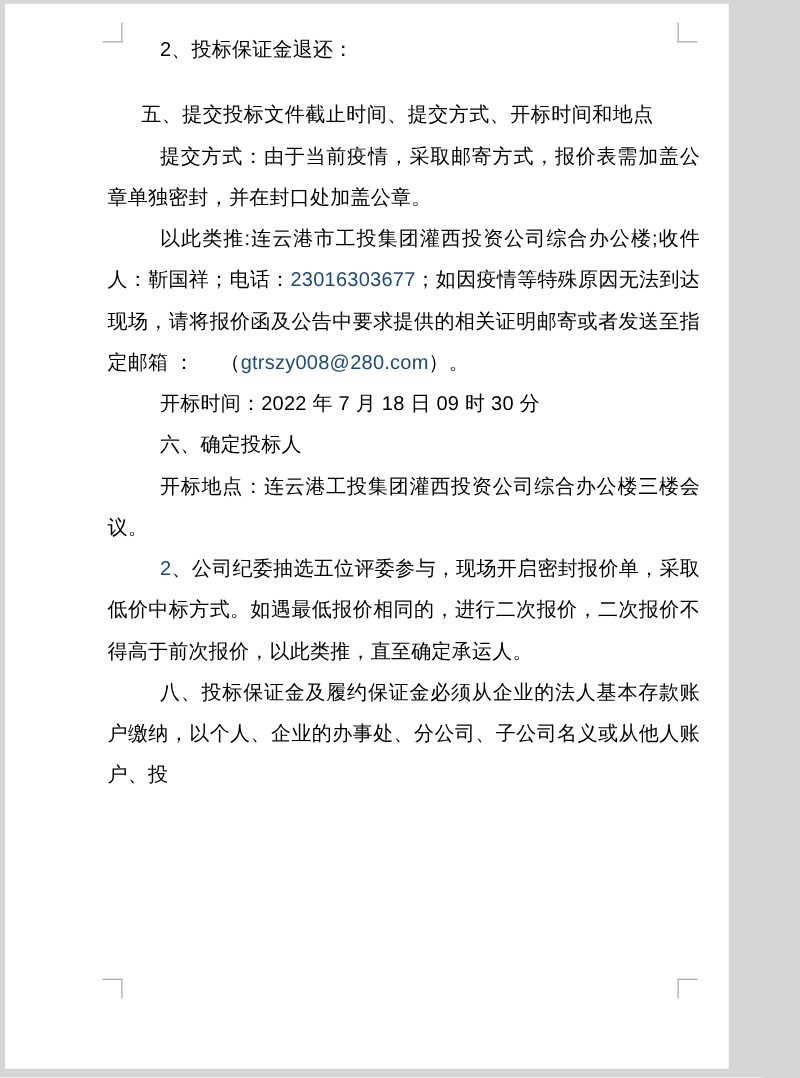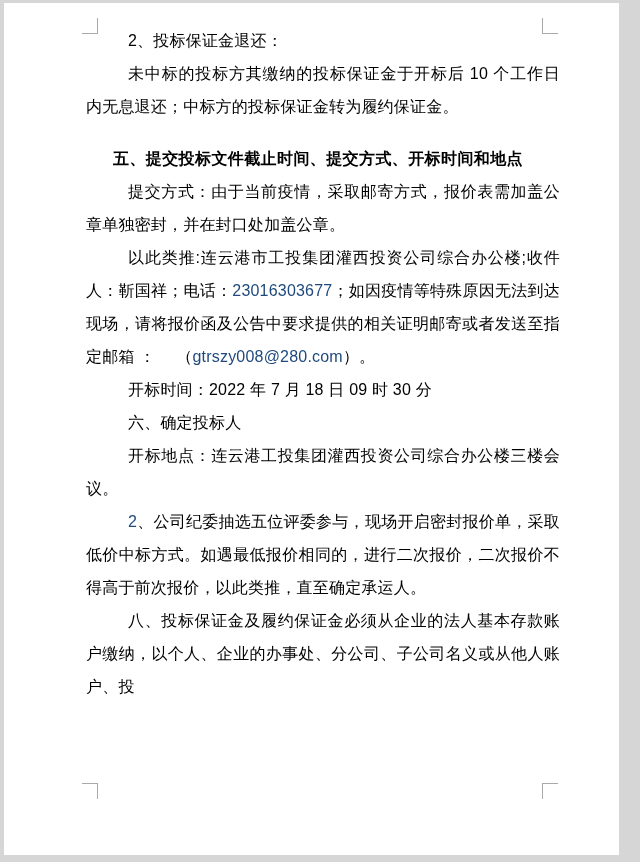--- a/index.html
+++ b/index.html
@@ -8,21 +8,20 @@
     background: #d6d6d6;
     position: relative;
     overflow: hidden;
     font-family: "Liberation Sans", "DejaVu Sans", sans-serif;
   }
   .page {
     position: absolute;
     left: 4px; top: 3px;
     width: 579px; height: 852px;
     background: #ffffff;
-    padding-left: 36px;
   }
   
   .crop {
     position: absolute;
     width: 15px; height: 15px;
     border: 0 solid var(--crop, #a9a9a9);
   }
   .crop.tl { left: 78px;  top: 15px;  border-right-width: 1px; border-bottom-width: 1px; }
   .crop.tr { left: 538px; top: 15px;  border-left-width: 1px;  border-bottom-width: 1px; }
   .crop.bl { left: 78px;  top: 780px; border-right-width: 1px; border-top-width: 1px; }
@@ -36,41 +35,40 @@
   }
   p.para {
     margin: 0;
     font-size: 16px;
     line-height: 33px;
     text-align: justify;
     text-indent: 42px;
     letter-spacing: 0.2px;
   }
   p.para.heading {
-    font-weight: bold;
+    font-weight: normal;
     text-indent: 27px;
     margin-top: 19px;
     letter-spacing: 0.4px;
   }
   .run.u {
     text-underline-offset: 4px;
   }
   .run.accent { color: var(--accent, #1f497d); }
 </style>
 </head>
 <body style="background: rgb(214, 214, 214);">
 
 <div class="page" style="background: rgb(255, 255, 255);">
   <div class="crop tl"></div>
   <div class="crop tr"></div>
   <div class="crop bl"></div>
   <div class="crop br"></div>
   <div class="content">
       <p class="para"><span class="run">2、投标保证金退还：</span></p>
-      <p class="para"><span class="run">未中标的投标方其缴纳的投标保证金于开标后 10 个工作日内无息退还；中标方的投标保证金转为履约保证金。</span></p>
       <p class="para heading"><span class="run">五、提交投标文件截止时间、提交方式、开标时间和地点</span></p>
       <p class="para"><span class="run">提交方式：</span><span class="run u">由于当前疫情，采取邮寄方式，</span><span class="run">报价表需加盖公章单独密封，并在封口处加盖公章。</span></p>
       <p class="para"><span class="run">以此类推:连云港市工投集团灌西投资公司综合办公楼;收件人：靳国祥；电话：</span><span class="run accent">23016303677</span><span class="run">；如因疫情等特殊原因无法到达现场，请将报价函及公告中要求提供的相关证明邮寄或者发送至指定邮箱 ： </span><span class="run u">　（</span><span class="run u accent">gtrszy008@280.com</span><span class="run u">）。</span></p>
       <p class="para"><span class="run">开标时间：2022 年 7 月 18 日 09 时 30 分</span></p>
       <p class="para"><span class="run">六、确定投标人</span></p>
       <p class="para"><span class="run">开标地点：连云港工投集团灌西投资公司综合办公楼三楼会议。</span></p>
       <p class="para"><span class="run accent">2</span><span class="run">、公司纪委抽选五位评委参与，现场开启密封报价单，采取低价中标方式。如遇最低报价相同的，进行二次报价，二次报价不得高于前次报价，以此类推，直至确定承运人。</span></p>
       <p class="para"><span class="run">八、投标保证金及履约保证金必须从企业的法人基本存款账户缴纳，以个人、企业的办事处、分公司、子公司名义或从他人账户、投</span></p>
     </div>
 </div>

